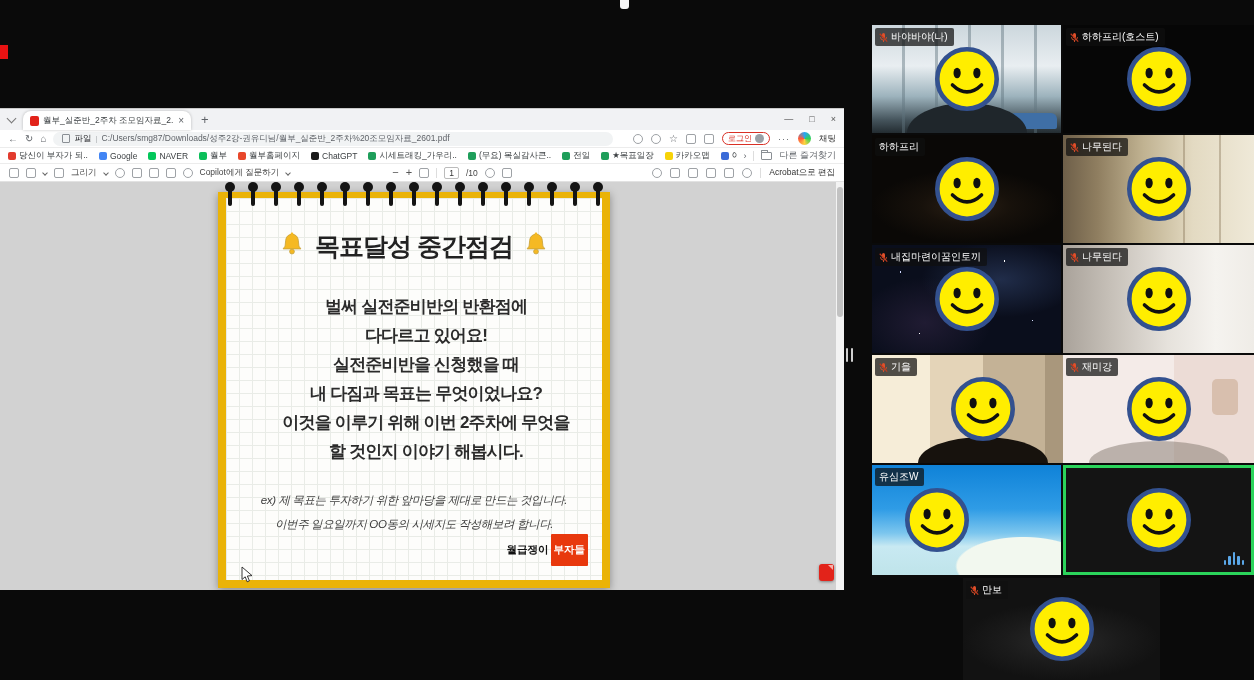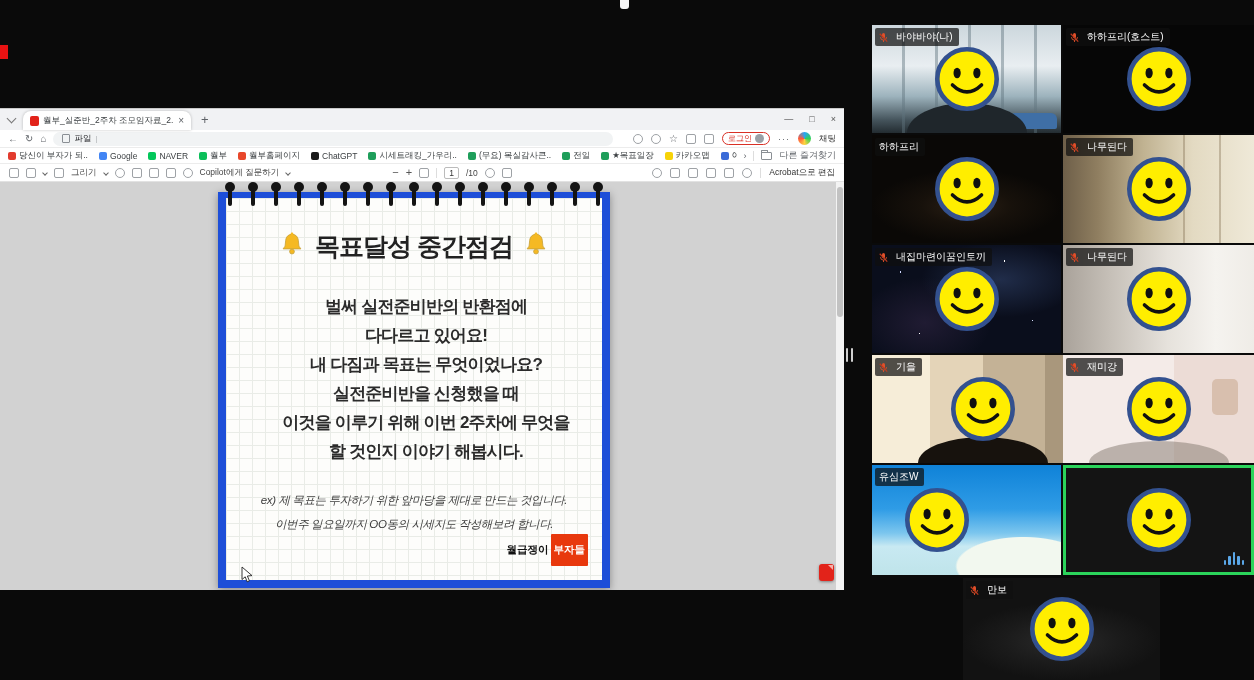--- a/index.html
+++ b/index.html
@@ -70,21 +70,21 @@
     display:flex;align-items:center;padding:0 4px;font-size:8.5px;color:#333;}
   .tb-center{display:flex;align-items:center;gap:7px;margin-left:95px;}
   .tb-right{display:flex;align-items:center;gap:8px;margin-left:auto;}
   .zoomtxt{font-size:11px;color:#555;line-height:1;}
   .acrobat-lbl{font-size:8.5px;color:#333;}
 
   
   .pdfcontent{position:absolute;left:0;top:74px;width:844px;height:408px;background:#d2d2d2;overflow:hidden;}
   .scrollbar{position:absolute;right:0;top:0;width:8px;height:408px;background:#f3f3f3;}
   .thumb{position:absolute;left:1px;top:5px;width:6px;height:130px;background:#c2c2c2;border-radius:3px;}
-  .paper-frame{position:absolute;left:218px;top:10px;width:392px;height:396px;background:#1d4ed8;
+  .paper-frame{position:absolute;left:218px;top:10px;width:392px;height:396px;background:#eab308;
     box-shadow:0 2px 8px rgba(0,0,0,.35);}
   .paper{position:absolute;inset:6px 8px 8px 8px;background:
     linear-gradient(#e9ece7 1px,transparent 1px),
     linear-gradient(90deg,#e9ece7 1px,transparent 1px),#fdfdfb;
     background-size:13px 13px;}
   .pins{position:absolute;left:10px;right:10px;top:-8px;display:flex;justify-content:space-between;z-index:3;}
   .pin{width:4px;height:22px;background:#141414;border-radius:2px;position:relative;}
   .pin::before{content:'';position:absolute;top:-2px;left:-3px;width:10px;height:10px;
     border-radius:50%;background:#141414;}
   .pdf-title{position:absolute;left:0;right:0;top:32px;display:flex;justify-content:center;
@@ -101,21 +101,21 @@
     border-radius:3px;box-shadow:0 1px 3px rgba(0,0,0,.4);}
   .acro-fab::after{content:'';position:absolute;right:1px;top:1px;border-style:solid;
     border-width:0 5px 5px 0;border-color:transparent #f7b0aa transparent transparent;}
   .cursor{position:absolute;left:241px;top:384px;z-index:5;}
 
   
   .tile{position:absolute;overflow:hidden;}
   .tile-active{border:3px solid #2bd45b;}
   .badge{position:absolute;left:3px;top:3px;z-index:4;background:rgba(15,15,15,.72);color:#fff;
     font-size:10px;padding:2px 6px 2px 4px;border-radius:2px;display:flex;align-items:center;
-    gap:8px;max-width:92%;white-space:nowrap;}
+    gap:3px;max-width:92%;white-space:nowrap;}
   .micoff{display:flex;align-items:center;flex:none;}
   .smiley{position:absolute;left:50%;top:50%;width:66px;height:66px;transform:translate(-50%,-50%);z-index:3;}
   .sm-left{margin-left:-30px;}
   .audio{position:absolute;right:7px;bottom:7px;display:flex;align-items:flex-end;gap:2px;z-index:4;}
   .audio i{display:block;width:2.5px;background:#5aa7e8;border-radius:1px;}
   .audio i:nth-child(1){height:5px;}.audio i:nth-child(2){height:9px;}
   .audio i:nth-child(3){height:13px;}.audio i:nth-child(4){height:9px;}
   .audio i:nth-child(5){height:5px;}
 
   
@@ -184,20 +184,21 @@
     </div>
 
     <div class="addrbar">
       <span class="navic">←</span>
       <span class="navic">↻</span>
       <span class="navic">⌂</span>
       <div class="urlpill">
         <span class="urldoc"></span>
         <span class="urlfile">파일</span>
         <span class="urlsep">|</span>
+        <span class="urltxt">C:/Users/smg87/Downloads/성주2강-권유디님/월부_실준반_2주차%20조모임자료_2601.pdf</span>
       </div>
       <div class="addr-right">
         <span class="gico round"></span>
         <span class="gico round"></span>
         <span class="star">☆</span>
         <span class="gico"></span>
         <span class="gico"></span>
         <span class="loginpill">
           <span>로그인</span>
           <span class="avatar"></span>
@@ -334,22 +335,22 @@
             <span>목표달성 중간점검</span>
             <span class="bell"><svg width="26" height="26" viewBox="0 0 24 24">
                   <path d="M12 3c-3.5 0-5.5 2.5-5.8 5.5L5.6 14l-1.8 2.5h16.4L18.4 14l-.6-5.5C17.5 5.5 15.5 3 12 3z" fill="#f5b923" stroke="#caa43c" stroke-width="0.8"></path>
                   <circle cx="12" cy="19" r="2.2" fill="#f5b923" stroke="#caa43c" stroke-width="0.8"></circle>
                   <rect x="10.8" y="1.3" width="2.4" height="2.6" rx="1" fill="#f5b923"></rect>
                 </svg></span>
           </div>
           <div class="pdf-body">
               <div>벌써 실전준비반의 반환점에</div>
               <div>다다르고 있어요!</div>
+              <div>실전준비반을 신청했을 때</div>
               <div>내 다짐과 목표는 무엇이었나요?</div>
-              <div>실전준비반을 신청했을 때</div>
               <div>이것을 이루기 위해 이번 2주차에 무엇을</div>
               <div>할 것인지 이야기 해봅시다.</div>
             </div>
           <div class="pdf-example">
               <div>ex) 제 목표는 투자하기 위한 앞마당을 제대로 만드는 것입니다.</div>
               <div>이번주 일요일까지 OO동의 시세지도 작성해보려 합니다.</div>
             </div>
           <div class="pdf-logo">
             <span class="logo-black">월급쟁이</span>
             <span class="logo-red">부자들</span>

